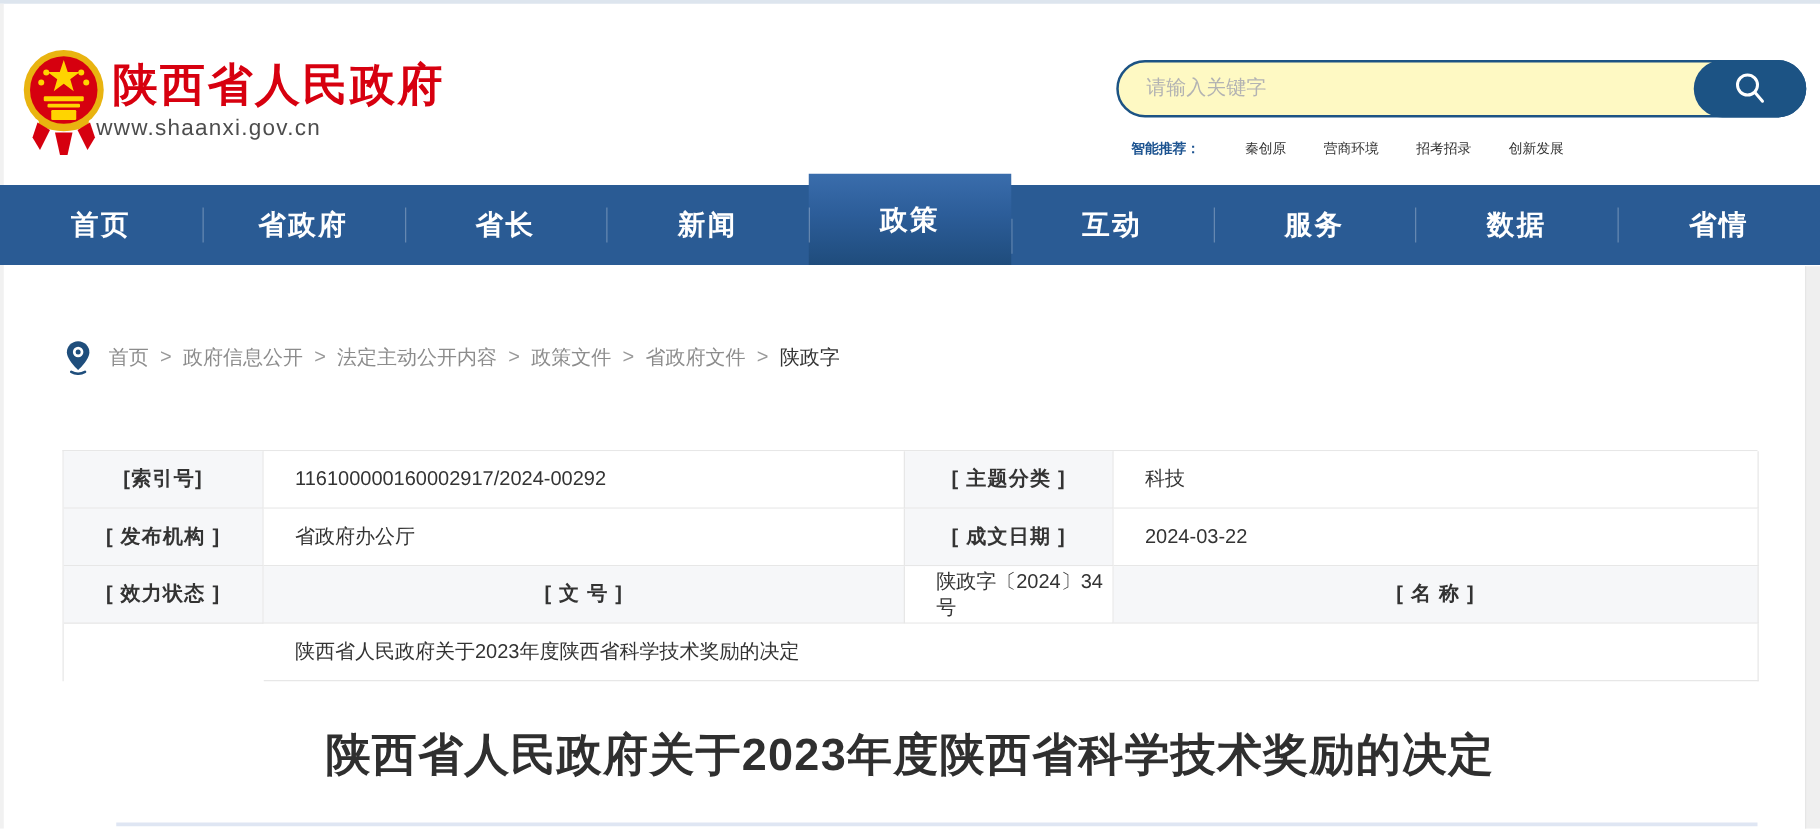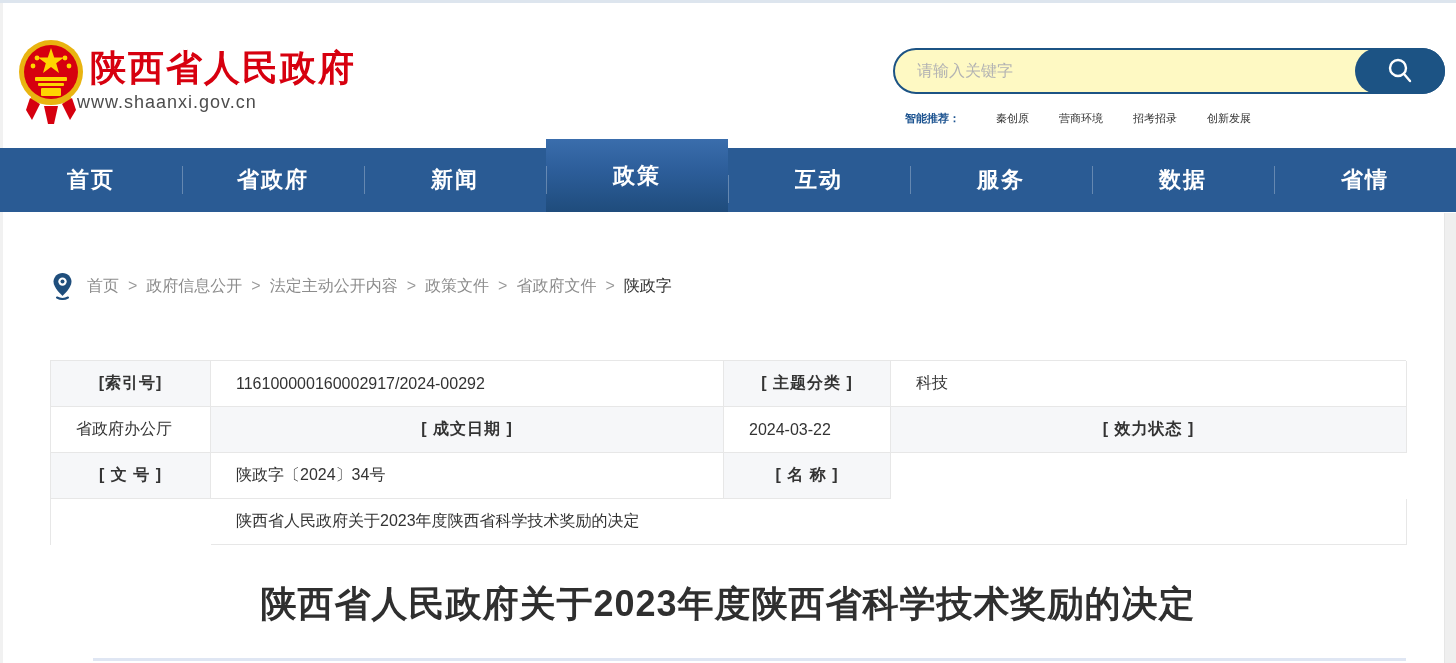--- a/index.html
+++ b/index.html
@@ -96,20 +96,21 @@
   <span class="recommend-label">智能推荐：</span>
   <a class="recommend-link">秦创原</a>
   <a class="recommend-link">营商环境</a>
   <a class="recommend-link">招考招录</a>
   <a class="recommend-link">创新发展</a>
 </div>
 
 <div class="nav">
   <div class="nav-item">首页</div>
   <div class="nav-item">省政府</div>
+  <div class="nav-item">省长</div>
   <div class="nav-item">新闻</div>
   <div class="nav-item active">政策</div>
   <div class="nav-item">互动</div>
   <div class="nav-item">服务</div>
   <div class="nav-item">数据</div>
   <div class="nav-item">省情</div>
 </div>
 
 <div class="breadcrumb">
   <svg class="crumb-pin" viewBox="0 0 21 28">
@@ -130,20 +131,21 @@
   <span class="crumb-sep">&gt;</span>
   <span class="crumb current">陕政字</span>
 </div>
 
 <div class="doc-table">
   <div class="cell label">[索引号]</div>
   <div class="cell value">116100000160002917/2024-00292</div>
   <div class="cell label">[ 主题分类 ]</div>
   <div class="cell value">科技</div>
 
+  <div class="cell label">[ 发布机构 ]</div>
   <div class="cell value">省政府办公厅</div>
   <div class="cell label">[ 成文日期 ]</div>
   <div class="cell value">2024-03-22</div>
 
   <div class="cell label">[ 效力状态 ]</div>
   <div class="cell label">[ 文 号 ]</div>
   <div class="cell value">陕政字〔2024〕34号</div>
 
   <div class="cell label">[ 名 称 ]</div>
   <div class="cell value span3">陕西省人民政府关于2023年度陕西省科学技术奖励的决定</div>

